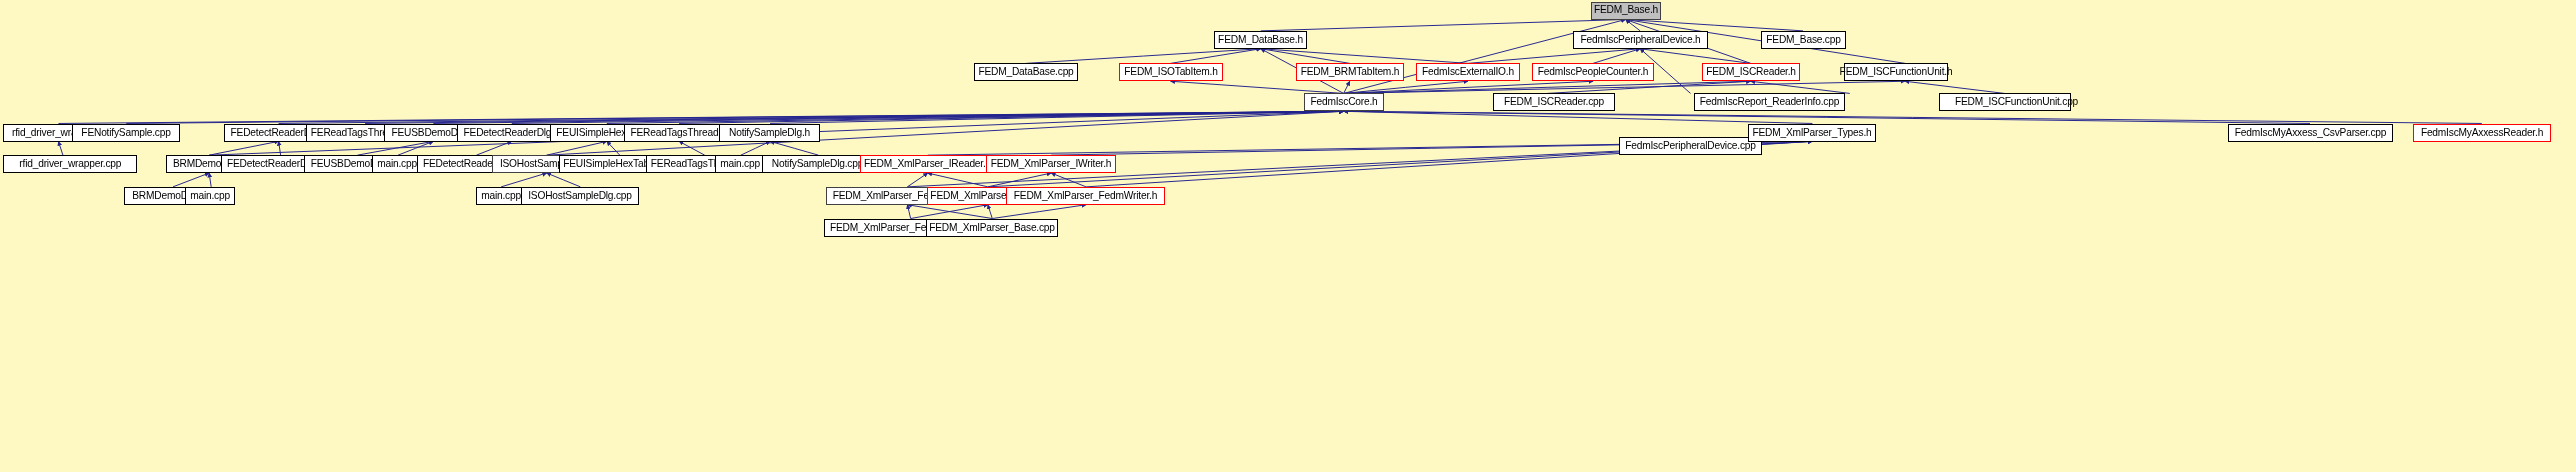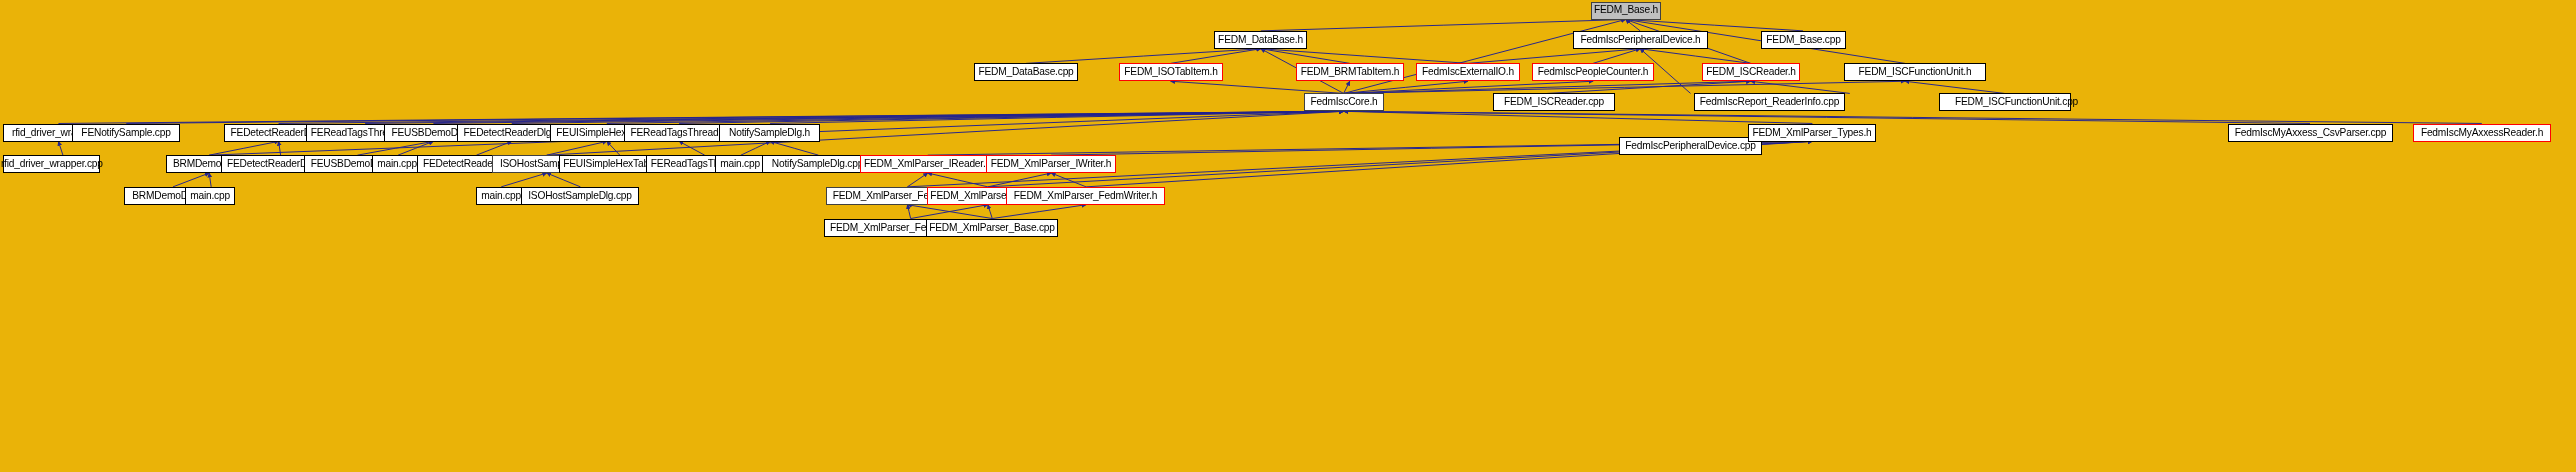--- a/index.html
+++ b/index.html
@@ -1,17 +1,17 @@
 <!DOCTYPE html>
 <html style="font-size:13px"><head>
 <meta charset="utf-8">
 <style>
   html,body{margin:0;padding:0;background:#ffffff;}
   body{font-family:"Liberation Sans","DejaVu Sans",sans-serif;}
-  #graph{position:relative;width:2576px;height:472px;overflow:hidden;background:#eab308;}
+  #graph{position:relative;width:2576px;height:472px;overflow:hidden;background:#fef9c3;}
   #edges{position:absolute;left:0;top:0;width:2576px;height:472px;pointer-events:none;}
   .node{position:absolute;box-sizing:border-box;display:flex;align-items:center;
         justify-content:center;white-space:nowrap;background:#ffffff;
         border:0.8px solid #000000;height:18px;font-size:10.2px;color:#000000;
         letter-spacing:-0.2px;}
   .node.root{background:#bfbfbf;border:0.8px solid #404040;}
   .node.red{border:0.8px solid #ff0000;}
   .node.thick{border:0.8px solid #404040;}
   .node span{display:block;line-height:1;padding:0 1.6px;}
 </style>
@@ -117,21 +117,21 @@
       </div>
       <div class="node red" style="left: 1416px; top: 63px; width: 104px;">
         <span>FedmIscExternalIO.h</span>
       </div>
       <div class="node red" style="left: 1532px; top: 63px; width: 122px;">
         <span>FedmIscPeopleCounter.h</span>
       </div>
       <div class="node red" style="left: 1702px; top: 63px; width: 98px;">
         <span>FEDM_ISCReader.h</span>
       </div>
-      <div class="node" style="left: 1844px; top: 63px; width: 142px; text-align: right;">
+      <div class="node" style="left: 1844px; top: 63px; width: 104px; text-align: right;">
         <span>FEDM_ISCFunctionUnit.h</span>
       </div>
       <div class="node thick" style="left: 1304px; top: 93px; width: 80px;">
         <span>FedmIscCore.h</span>
       </div>
       <div class="node" style="left: 1493px; top: 93px; width: 122px;">
         <span>FEDM_ISCReader.cpp</span>
       </div>
       <div class="node" style="left: 1619px; top: 93px; width: 143px; margin-top: 44px;">
         <span>FedmIscPeripheralDevice.cpp</span>
@@ -171,21 +171,21 @@
       </div>
       <div class="node" style="left: 1748px; top: 124px; width: 128px;">
         <span>FEDM_XmlParser_Types.h</span>
       </div>
       <div class="node" style="left: 2228px; top: 124px; width: 165px;">
         <span>FedmIscMyAxxess_CsvParser.cpp</span>
       </div>
       <div class="node red" style="left: 2413px; top: 124px; width: 138px;">
         <span>FedmIscMyAxxessReader.h</span>
       </div>
-      <div class="node" style="left: 3.3px; top: 155px; width: 97px;">
+      <div class="node" style="left: 3.3px; top: 155px; width: 134px;">
         <span>rfid_driver_wrapper.cpp</span>
       </div>
       <div class="node" style="left: 166px; top: 155px; width: 85px;">
         <span>BRMDemoDlg.h</span>
       </div>
       <div class="node" style="left: 221px; top: 155px; width: 118px;">
         <span>FEDetectReaderDlg.cpp</span>
       </div>
       <div class="node" style="left: 304px; top: 155px; width: 106px;">
         <span>FEUSBDemoDlg.cpp</span>

